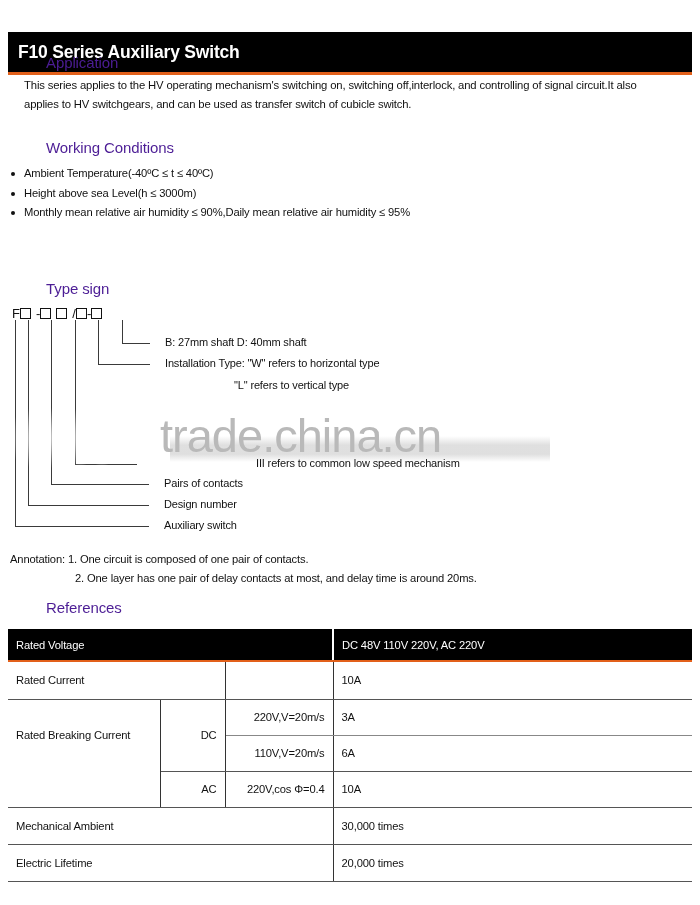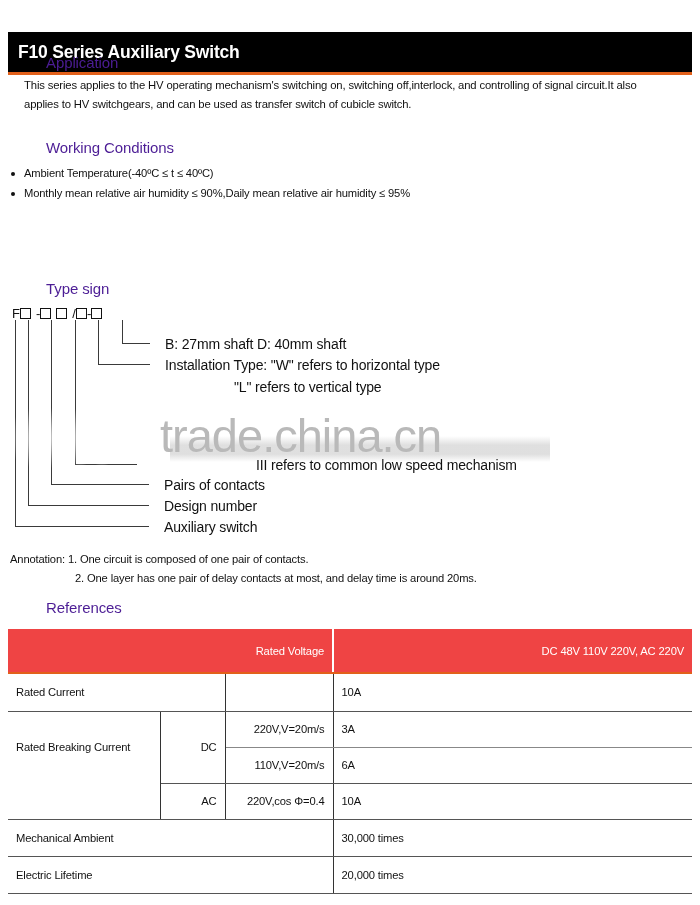--- a/index.html
+++ b/index.html
@@ -123,21 +123,21 @@
 
   .lead {
     position: absolute;
     background: #3a3a3a;
   }
   .lead-v { width: 1px; }
   .lead-h { height: 1px; }
 
   .ts-label {
     position: absolute;
-    font-size: 14px;
+    font-size: 11px;
     letter-spacing: -0.15px;
     white-space: nowrap;
     color: #111;
     padding-left: 12px;
   }
 
   
   .wm-main {
     position: absolute;
     left: 160px;
@@ -195,25 +195,24 @@
     font-size: 11.2px;
     letter-spacing: -0.15px;
   }
   .ref-table td {
     padding: 0 8px;
     vertical-align: middle;
     color: #111;
     border: 0;
   }
   .hdr-row td {
-    background: #ef4444;
+    background: #000000;
     color: #ffffff;
-    height: 43px;
+    height: 31px;
     font-size: 11.2px;
-    text-align: right;
   }
   .hdr-row td.hdr-left {
     border-right: 2px solid #ffffff;
   }
   .orange-rule td {
     padding: 0;
     height: 2px;
     background: #E2601A;
   }
   .bd-b { border-bottom: 1px solid #555 !important; }
@@ -235,20 +234,21 @@
 
 <div class="section-h" style="left:10px; top:54px;">Application</div>
 <div class="para" style="left:10px; top:76px; width:684px;margin-left:14px;">
   <span>This series applies to the HV operating mechanism's switching on, switching off,interlock, and controlling of signal circuit.It also</span><br>
   <span>applies to HV switchgears, and can be used as transfer switch of cubicle switch.</span>
 </div>
 
 <div class="section-h" style="left:10px; top:139px;">Working Conditions</div>
 <ul class="bullets">
   <li><span>Ambient Temperature(-40ºC ≤ t ≤ 40ºC)</span></li>
+  <li><span>Height above sea Level(h ≤ 3000m)</span></li>
   <li><span>Monthly mean relative air humidity ≤ 90%,Daily mean relative air humidity ≤ 95%</span></li>
 </ul>
 
 <div class="section-h" style="left:10px; top:280px;">Type sign</div>
 
 <div class="typesign">
 
   <div class="ts-code">
     <span>F</span><span class="ts-box"></span><span class="ts-sep"></span><span>-</span><span class="ts-box"></span><span class="ts-sep"></span><span class="ts-box"></span><span class="ts-sep"></span><span>/</span><span class="ts-box"></span><span>-</span><span class="ts-box"></span>
   </div>

